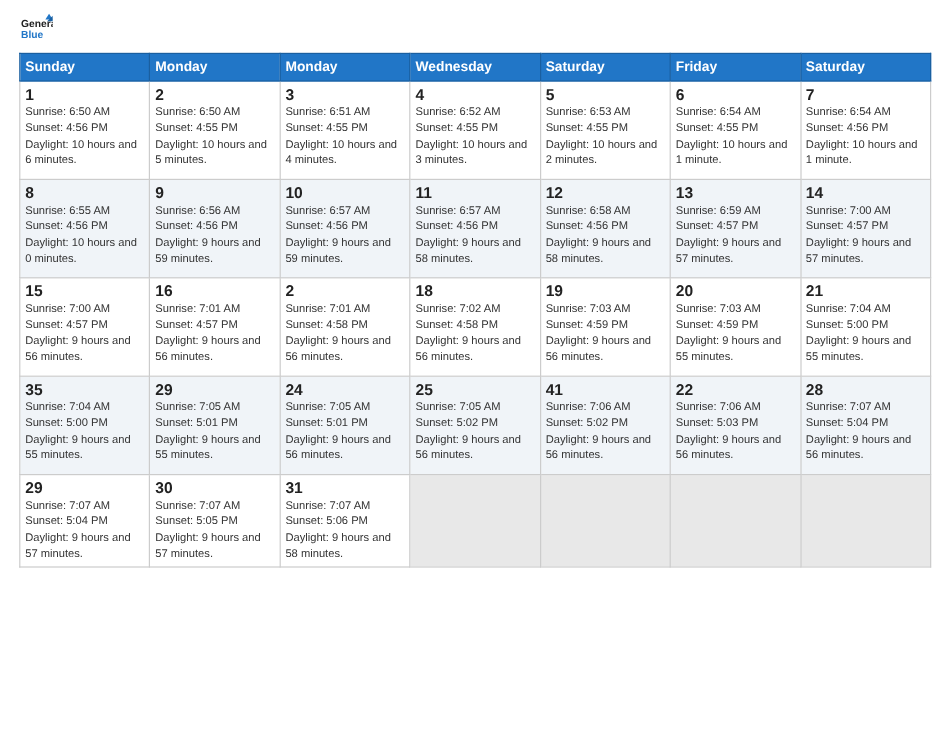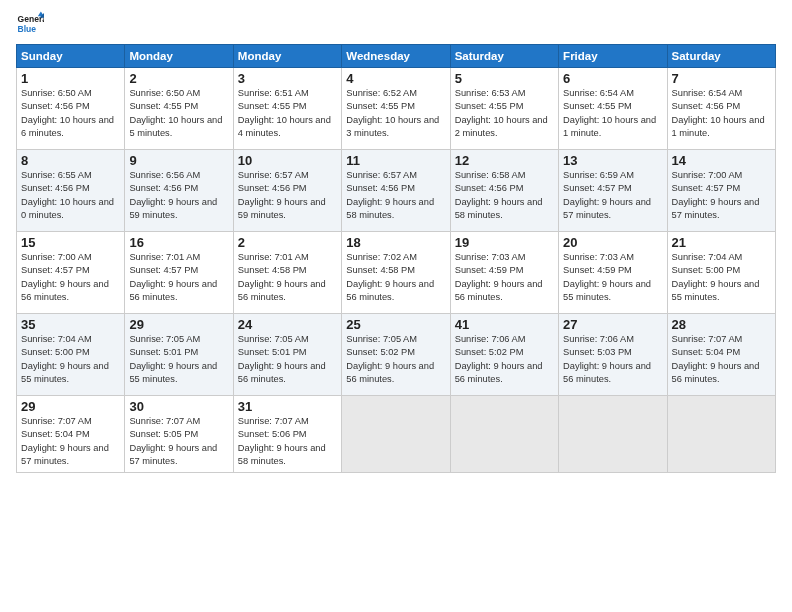--- a/index.html
+++ b/index.html
@@ -152,21 +152,21 @@
           <td><span class="day-num">19</span><span class="cell-text">Sunrise: 7:03 AM<br>Sunset: 4:59 PM<br>Daylight: 9 hours and 56 minutes.</span></td>
           <td><span class="day-num">20</span><span class="cell-text">Sunrise: 7:03 AM<br>Sunset: 4:59 PM<br>Daylight: 9 hours and 55 minutes.</span></td>
           <td><span class="day-num">21</span><span class="cell-text">Sunrise: 7:04 AM<br>Sunset: 5:00 PM<br>Daylight: 9 hours and 55 minutes.</span></td>
         </tr>
         <tr>
           <td><span class="day-num">35</span><span class="cell-text">Sunrise: 7:04 AM<br>Sunset: 5:00 PM<br>Daylight: 9 hours and 55 minutes.</span></td>
           <td><span class="day-num">29</span><span class="cell-text">Sunrise: 7:05 AM<br>Sunset: 5:01 PM<br>Daylight: 9 hours and 55 minutes.</span></td>
           <td><span class="day-num">24</span><span class="cell-text">Sunrise: 7:05 AM<br>Sunset: 5:01 PM<br>Daylight: 9 hours and 56 minutes.</span></td>
           <td><span class="day-num">25</span><span class="cell-text">Sunrise: 7:05 AM<br>Sunset: 5:02 PM<br>Daylight: 9 hours and 56 minutes.</span></td>
           <td><span class="day-num">41</span><span class="cell-text">Sunrise: 7:06 AM<br>Sunset: 5:02 PM<br>Daylight: 9 hours and 56 minutes.</span></td>
-          <td><span class="day-num">27</span><span class="cell-text">Sunrise: 7:06 AM<br>Sunset: 5:03 PM<br>Daylight: 9 hours and 56 minutes.</span></td>
+          <td><span class="day-num">22</span><span class="cell-text">Sunrise: 7:06 AM<br>Sunset: 5:03 PM<br>Daylight: 9 hours and 56 minutes.</span></td>
           <td><span class="day-num">28</span><span class="cell-text">Sunrise: 7:07 AM<br>Sunset: 5:04 PM<br>Daylight: 9 hours and 56 minutes.</span></td>
         </tr>
         <tr class="last-row">
           <td><span class="day-num">29</span><span class="cell-text">Sunrise: 7:07 AM<br>Sunset: 5:04 PM<br>Daylight: 9 hours and 57 minutes.</span></td>
           <td><span class="day-num">30</span><span class="cell-text">Sunrise: 7:07 AM<br>Sunset: 5:05 PM<br>Daylight: 9 hours and 57 minutes.</span></td>
           <td><span class="day-num">31</span><span class="cell-text">Sunrise: 7:07 AM<br>Sunset: 5:06 PM<br>Daylight: 9 hours and 58 minutes.</span></td>
           <td class="empty"></td>
           <td class="empty"></td>
           <td class="empty"></td>
           <td class="empty"></td>

